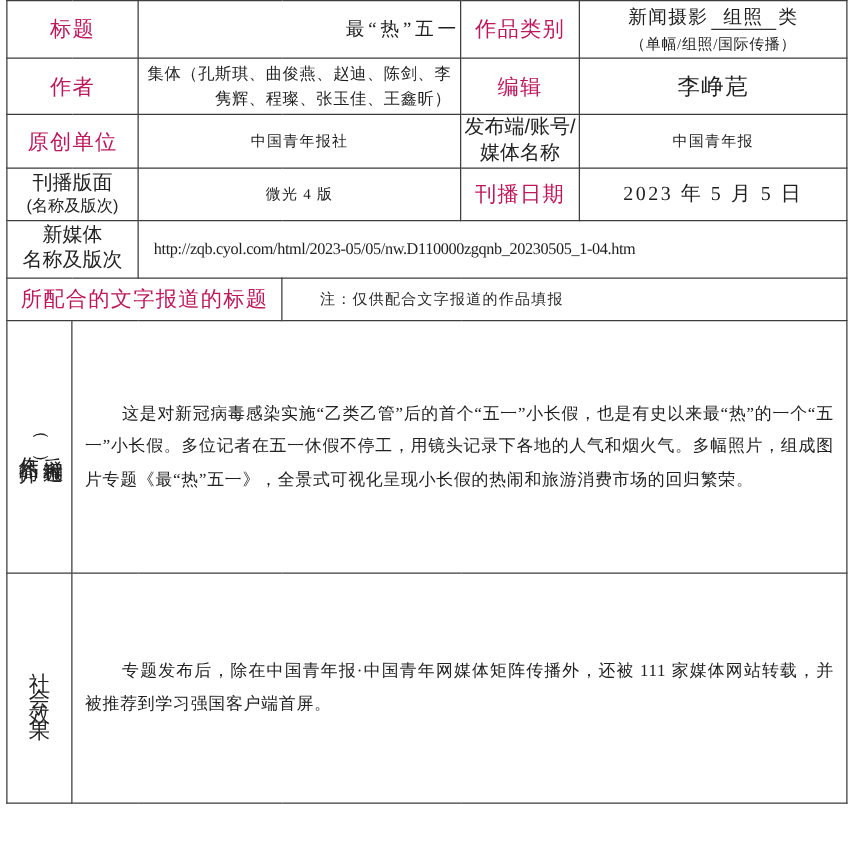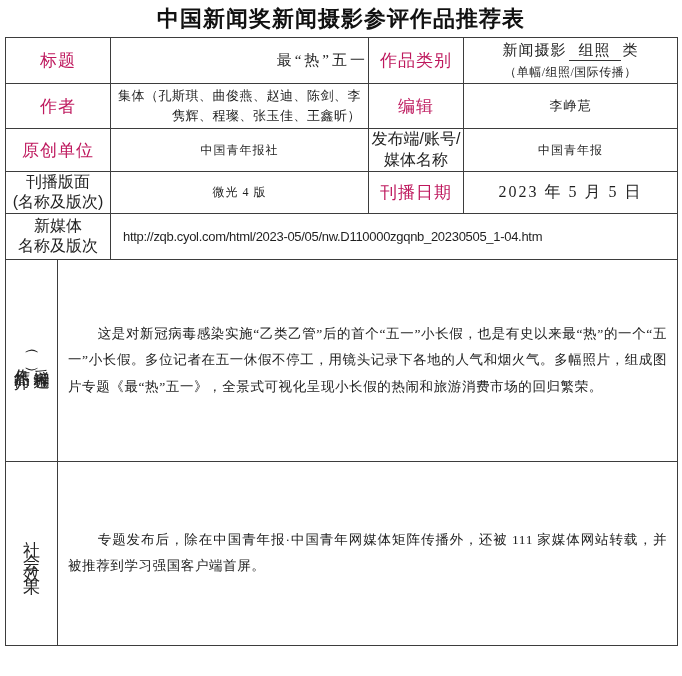--- a/index.html
+++ b/index.html
@@ -21,36 +21,36 @@
     width:672px;margin:0 5px;
   }
   td{
     border:1px solid #3d3d3d;
     padding:0;margin:0;
     text-align:center;vertical-align:middle;
     overflow:hidden;
   }
   .lab{font-size:17px;letter-spacing:1px;color:#be185d;}
   .lab-2line{font-size:16px;line-height:1.25;color:#222;}
-  .lab-sub{display:block;font-family:"Liberation Sans","DejaVu Sans",sans-serif;font-size:16px;letter-spacing:0;}
+  .lab-sub{display:block;font-family:"Liberation Sans","DejaVu Sans",sans-serif;font-size:13px;letter-spacing:0;}
   .lab-sans-small{font-family:"Liberation Sans","DejaVu Sans",sans-serif;font-size:16px;line-height:1.3;color:#222;}
   .val-title{font-size:15px;letter-spacing:3px;text-align:right;}
   .val-sm{font-size:12px;letter-spacing:1px;}
-  .val-editor{font-size:13px;letter-spacing:1px;}
+  .val-editor{font-size:18px;letter-spacing:1px;}
   .val-date{font-size:16px;letter-spacing:2px;}
   .val-author{
     text-align:right;padding:2px 7px;
     font-size:13px;line-height:1.55;letter-spacing:0.5px;
   }
   .cat-line1{font-size:15px;letter-spacing:1px;white-space:nowrap;}
   .cat-choice{display:inline-block;border-bottom:1px solid #333;padding:0 10px;margin:0 2px;text-align:center;}
   .cat-line2{font-size:12px;margin-top:3px;letter-spacing:0.5px;}
   .val-url{
     text-align:left;padding-left:12px;
-    font-family:Liberation Sans, sans-serif;
+    font-family:Liberation Serif, serif;
     font-size:13px;letter-spacing:-0.3px;white-space:nowrap;
   }
   .note{
     text-align:left;padding-left:30px;
     font-size:12px;letter-spacing:1px;color:#2a2a2a;
   }
   .vlabel-wrap{
     display:flex;flex-direction:column;align-items:center;justify-content:center;
     height:100%;
   }
@@ -72,21 +72,20 @@
     padding:0 10px;
     font-size:13.5px;line-height:1.95;letter-spacing:0.6px;
     text-indent:2.2em;color:#222;
   }
 </style>
 </head>
 <body>
 
 <div class="sheet">
 
-  <h1 class="page-title">中国新闻奖新闻摄影参评作品推荐表</h1>
 
   <table class="form">
     <colgroup>
       <col style="width:52px">
         <col style="width:53px">
         <col style="width:115px">
       <col style="width:143px">
         <col style="width:95px">
         <col style="width:214px">
     </colgroup>
@@ -130,20 +129,24 @@
     </tr>
 
     <tr style="height:46px">
       <td colspan="2" class="lab-2line">
         <span style="display:block">新媒体</span>
         <span style="display:block">名称及版次</span>
       </td>
       <td colspan="4" class="val-url">http://zqb.cyol.com/html/2023-05/05/nw.D110000zgqnb_20230505_1-04.htm</td>
     </tr>
 
+    <tr style="height:34px">
+      <td colspan="3" class="lab">所配合的文字报道的标题</td>
+      <td colspan="3" class="note">注：仅供配合文字报道的作品填报</td>
+    </tr>
 
     <tr style="height:202px">
       <td>
         <div class="vlabel-wrap">
           <span class="vparen">（</span>
           <div class="vcols">
             <span class="vcol">作品简介</span>
             <span class="vcol">采编过程</span>
           </div>
           <span class="vparen">）</span>

